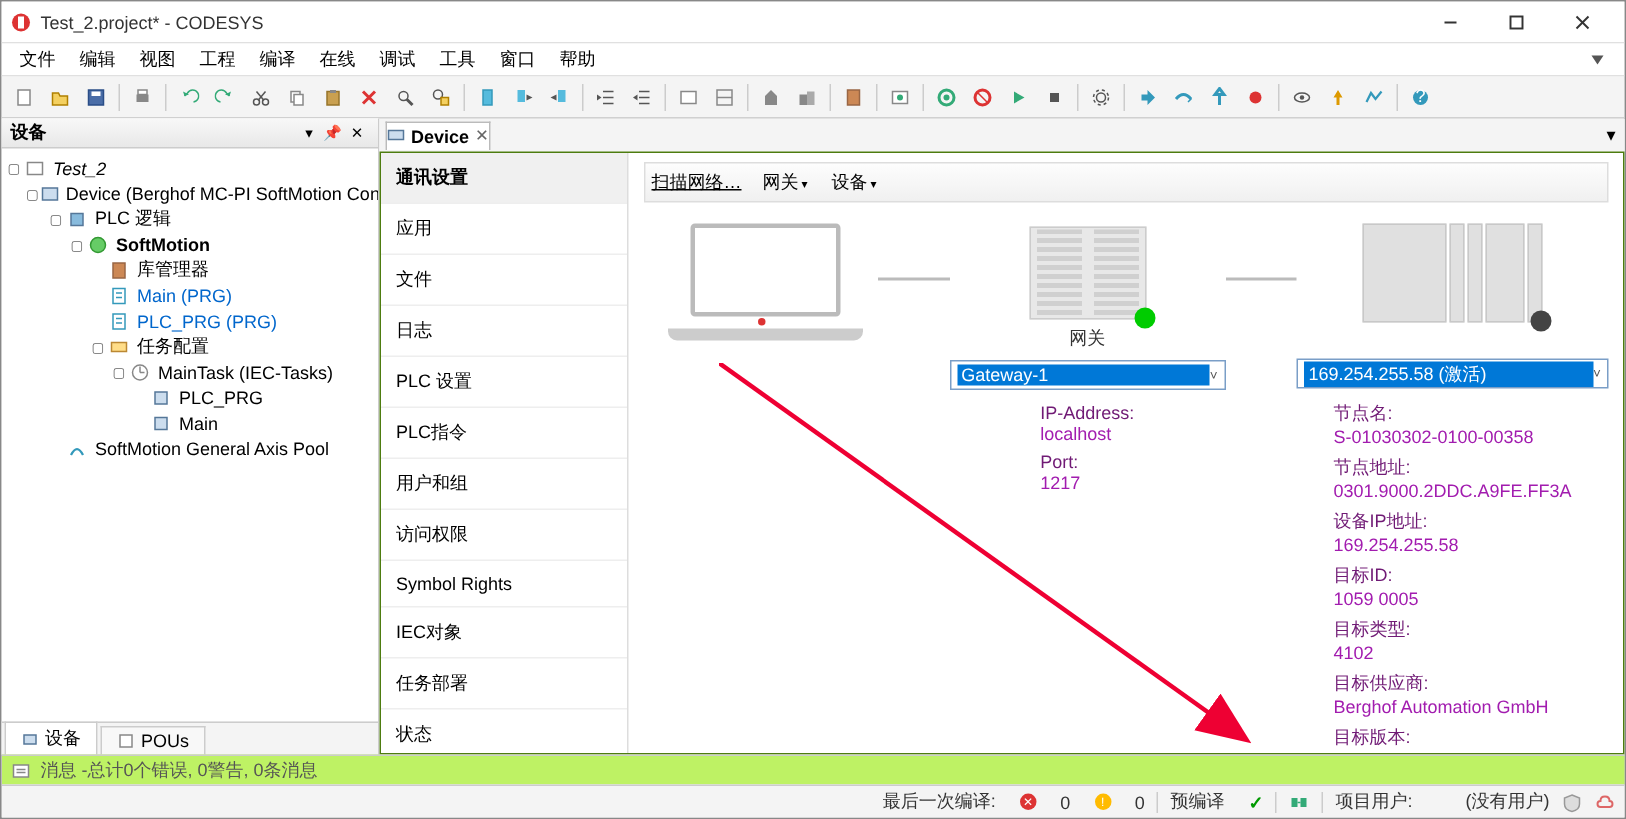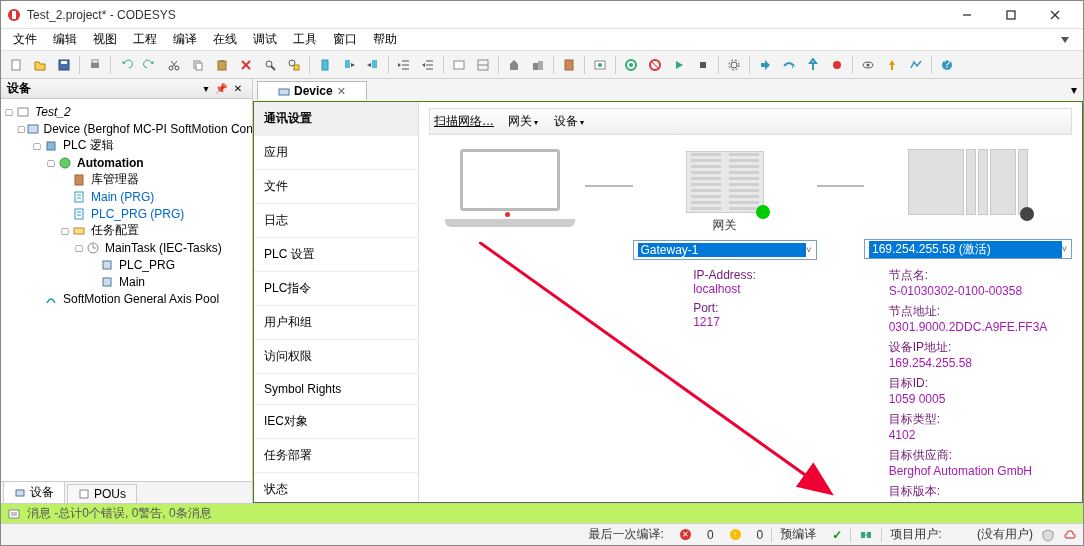--- a/index.html
+++ b/index.html
@@ -39,21 +39,21 @@
 .tree-row.bold .lbl { font-weight: bold; }
 .indent-1 { padding-left: 14px; } .indent-2 { padding-left: 28px; } .indent-3 { padding-left: 42px; }
 .indent-4 { padding-left: 56px; } .indent-5 { padding-left: 70px; } .indent-6 { padding-left: 84px; }
 .bottom-tabs { height: 22px; display: flex; align-items: flex-end; border-top: 1px solid #ccc; background: #f4f4f4; padding-left: 2px; gap: 2px; }
 .bottom-tabs .btab { padding: 2px 10px; background: #f8f8f8; border: 1px solid #ccc; border-bottom: none; cursor: pointer; display: flex; align-items: center; gap: 4px; }
 .bottom-tabs .btab.active { background: #fff; }
 
 
 .editor { flex: 1; display: flex; flex-direction: column; background: #f4f4f4; min-width: 0; }
 .doc-tabs { height: 22px; display: flex; align-items: center; background: #f4f4f4; padding-left: 4px; }
-.doc-tab { display: flex; align-items: flex-end; gap: 4px; padding: 2px 20px; background: #fff; border: 1px solid #bbb; border-bottom: none; cursor: pointer; }
+.doc-tab { display: flex; align-items: flex-start; gap: 4px; padding: 2px 0; background: #fff; border: 1px solid #bbb; border-bottom: none; cursor: pointer; }
 .doc-tab .close { font-size: 11px; color: #666; cursor: pointer; }
 .editor-body { flex: 1; display: flex; background: #fff; border: 1px solid #4d7c0f; min-height: 0; }
 
 
 .vnav { width: 165px; border-right: 1px solid #ddd; display: flex; flex-direction: column; }
 .vnav .vitem { padding: 8px 10px; border-bottom: 1px solid #eee; cursor: pointer; }
 .vnav .vitem.active { background: #f0f0f0; font-weight: bold; }
 
 
 .content { flex: 1; padding: 6px 10px; overflow: auto; position: relative; }
@@ -426,21 +426,21 @@
           </span>
           <span class="lbl">PLC 逻辑</span>
         </div>
       <div class="tree-row indent-3 bold">
           <span class="exp">▢</span>
           <span class="ticon">
             <svg width="14" height="14">
               <circle cx="7" cy="7" r="5" fill="#6c6" stroke="#393"></circle>
             </svg>
           </span>
-          <span class="lbl">Automation</span>
+          <span class="lbl">SoftMotion</span>
         </div>
       <div class="tree-row indent-4">
           <span class="exp"></span>
           <span class="ticon">
             <svg width="14" height="14">
               <rect x="3" y="2" width="8" height="10" fill="#c85" stroke="#964"></rect>
             </svg>
           </span>
           <span class="lbl">库管理器</span>
         </div>

